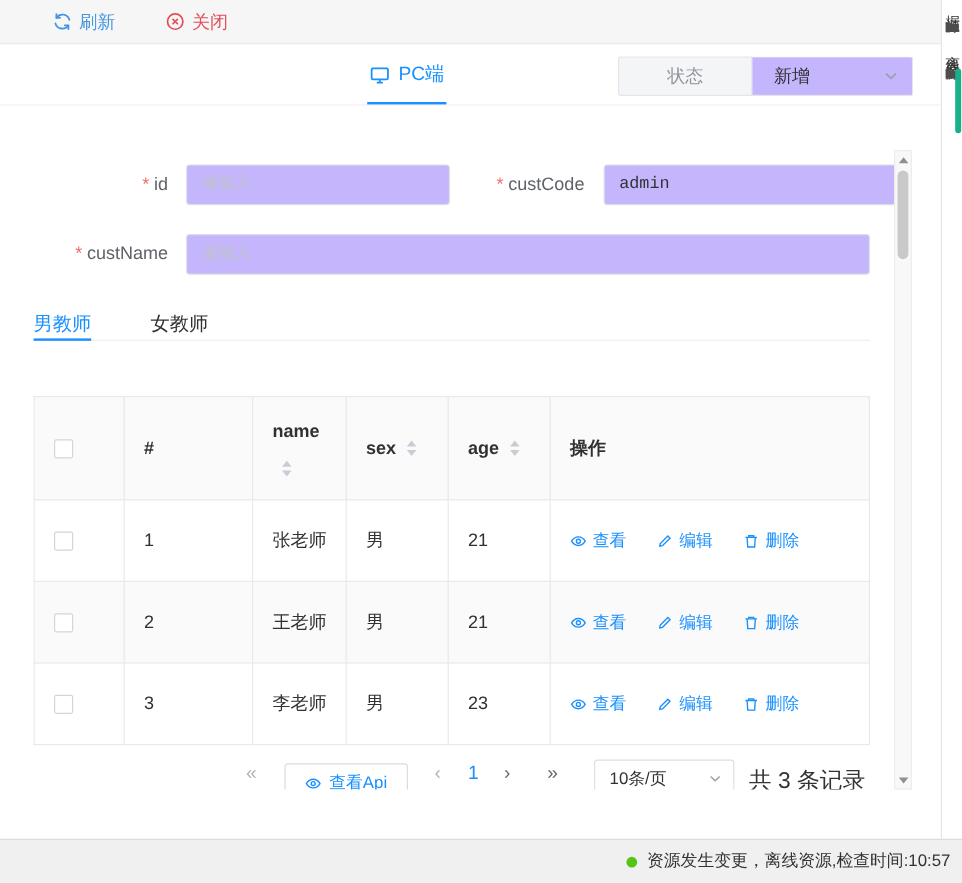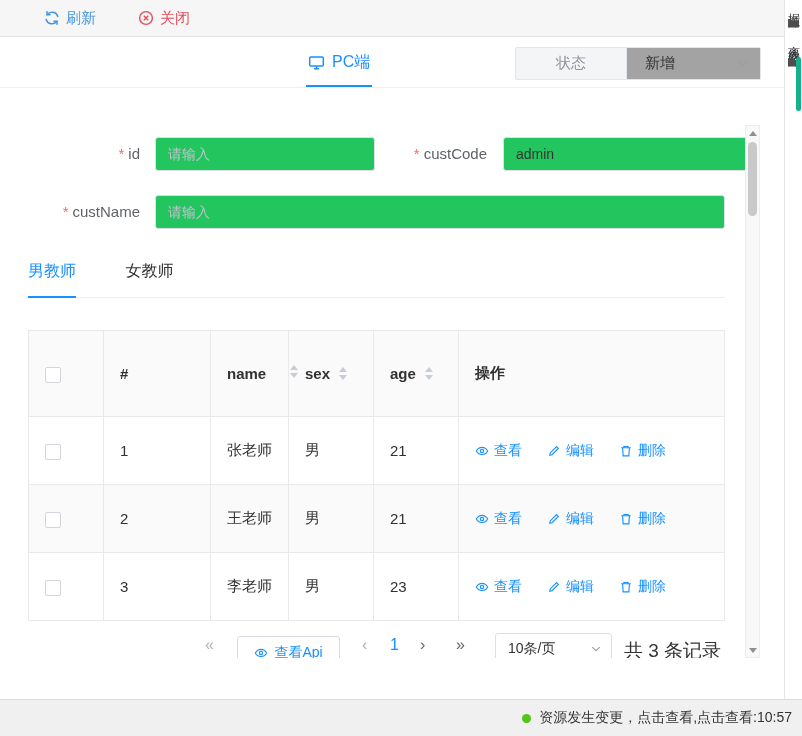--- a/index.html
+++ b/index.html
@@ -17,59 +17,59 @@
   
   .tabbar{position:absolute;top:37px;left:0;width:784px;height:51px;background:#fff;border-bottom:1px solid #f0f0f0}
   .vtab{position:absolute;top:0;height:100%;display:flex;align-items:center;gap:7px;font-size:16px;cursor:pointer}
   .vtab svg{width:17px;height:17px;display:block}
   .vtab-pc{left:308px;color:#1890ff}
   .vtab-pc::after{content:"";position:absolute;left:-2px;right:-2px;bottom:0;height:2px;background:#1890ff}
   .vtab-mobile{left:420px;color:#303133}
   .addon-group{position:absolute;left:515px;top:10px;height:33px;display:flex}
   .addon{width:112px;background:#f4f5f7;border:1px solid #e2e5e9;border-radius:2px 0 0 2px;
     display:flex;align-items:center;justify-content:center;font-size:15px;color:#8f959e;cursor:pointer}
-  .selectbox{width:134px;background:#a3a3a3;border:1px solid #e2e5e9;border-left:none;border-radius:0 2px 2px 0;
+  .selectbox{width:134px;background:#c4b5fd;border:1px solid #e2e5e9;border-left:none;border-radius:0 2px 2px 0;
     display:flex;align-items:center;justify-content:space-between;padding:0 12px 0 18px;font-size:15px;color:#333;cursor:pointer}
   .selectbox svg{width:11px;height:7px;display:block}
 
   
   .rail{position:absolute;top:0;right:0;width:18px;bottom:37px;background:#fff;border-left:1px solid #e6e6e6;
     display:flex;flex-direction:column;align-items:center;padding-top:3px}
   .rail-text{writing-mode:vertical-rl;text-orientation:upright;font-size:12px;color:#333;letter-spacing:3px;line-height:15px;cursor:pointer}
   .rail-folder{width:13px;height:13px;margin:7px 0 7px;display:block;cursor:pointer}
   .rail-indicator{position:absolute;top:57px;right:1px;width:5px;height:54px;background:#17b08b;border-radius:3px}
 
   
   .f-label{position:absolute;height:34px;line-height:34px;text-align:right;font-size:15px;color:#5f6368;white-space:nowrap}
   .req{color:#f56c6c;margin-right:4px}
   .input{position:absolute;height:34px;border:1px solid #dcdfe6;border-radius:3px;padding:0 12px;
-    font-size:14px;color:#333;background:#22c55e;outline:none;font-family:Liberation Sans, sans-serif}
+    font-size:14px;color:#333;background:#c4b5fd;outline:none;font-family:Liberation Mono, monospace}
   .input::placeholder{color:#bfc4cc}
   .lbl-id{left:40px;width:100px;top:137px}
   .inp-id{left:155px;top:137px;width:220px}
   .lbl-custcode{left:380px;width:107px;top:137px}
   .inp-custcode{left:503px;top:137px;width:245px}
   .lbl-custname{left:20px;width:120px;top:195px}
   .inp-custname{left:155px;top:195px;width:570px}
 
   
   .ttabs{position:absolute;left:28px;top:260px;width:697px;border-bottom:1px solid #efefef}
-  .ttab{display:inline-block;font-size:16px;line-height:22px;padding-bottom:14px;margin-right:45px;cursor:pointer}
+  .ttab{display:inline-block;font-size:16px;line-height:22px;margin-right:45px;cursor:pointer}
   .ttab-active{color:#1890ff;border-bottom:2px solid #1890ff;margin-bottom:-1px}
   .ttab-idle{color:#303133}
 
   
   .teacher-table{position:absolute;left:28px;top:330px;width:697px;border-collapse:collapse;table-layout:fixed}
   .teacher-table th,.teacher-table td{border:1px solid #e9e9e9;padding-left:16px;text-align:left;
     font-size:15px;color:#303133;vertical-align:middle}
   .teacher-table th{background:#fafafa;height:86px;font-weight:bold}
   .teacher-table td{height:68px;background:#fff}
   .teacher-table tbody tr.striped td{background:#fafafa}
   .th-flex{display:flex;align-items:center}
-  .th-stack{display:flex;flex-direction:row;align-items:flex-start;gap:16px}
+  .th-stack{display:flex;flex-direction:column;align-items:flex-start;gap:16px}
   .sorters{display:inline-flex;flex-direction:column;gap:3px;margin-left:9px;cursor:pointer}
   .th-stack .sorters{margin-left:8px}
   .sorters i{display:block;width:0;height:0;border-left:4px solid transparent;border-right:4px solid transparent}
   .sorters .s-up{border-bottom:5px solid #c8ccd4}
   .sorters .s-down{border-top:5px solid #c8ccd4}
   .checkbox{display:inline-block;width:16px;height:16px;border:1px solid #d2d5db;border-radius:2px;background:#fff;cursor:pointer;vertical-align:middle}
   .actions{display:flex;align-items:center;gap:25px}
   .action-link{display:flex;align-items:center;gap:5px;color:#1890ff;font-size:14px;cursor:pointer;white-space:nowrap}
   .action-link svg{width:14px;height:14px;display:block}
 
@@ -366,14 +366,14 @@
       <i></i>
     </div>
   <div class="vs-thumb"></div>
   <div class="vs-arrow vs-down">
       <i></i>
     </div>
 </div>
 
 <div class="statusbar">
   <span class="dot"></span>
-  <span>资源发生变更，点击查看,点击查看:10:57</span>
+  <span>资源发生变更，离线资源,检查时间:10:57</span>
 </div>
 
 </body></html>

